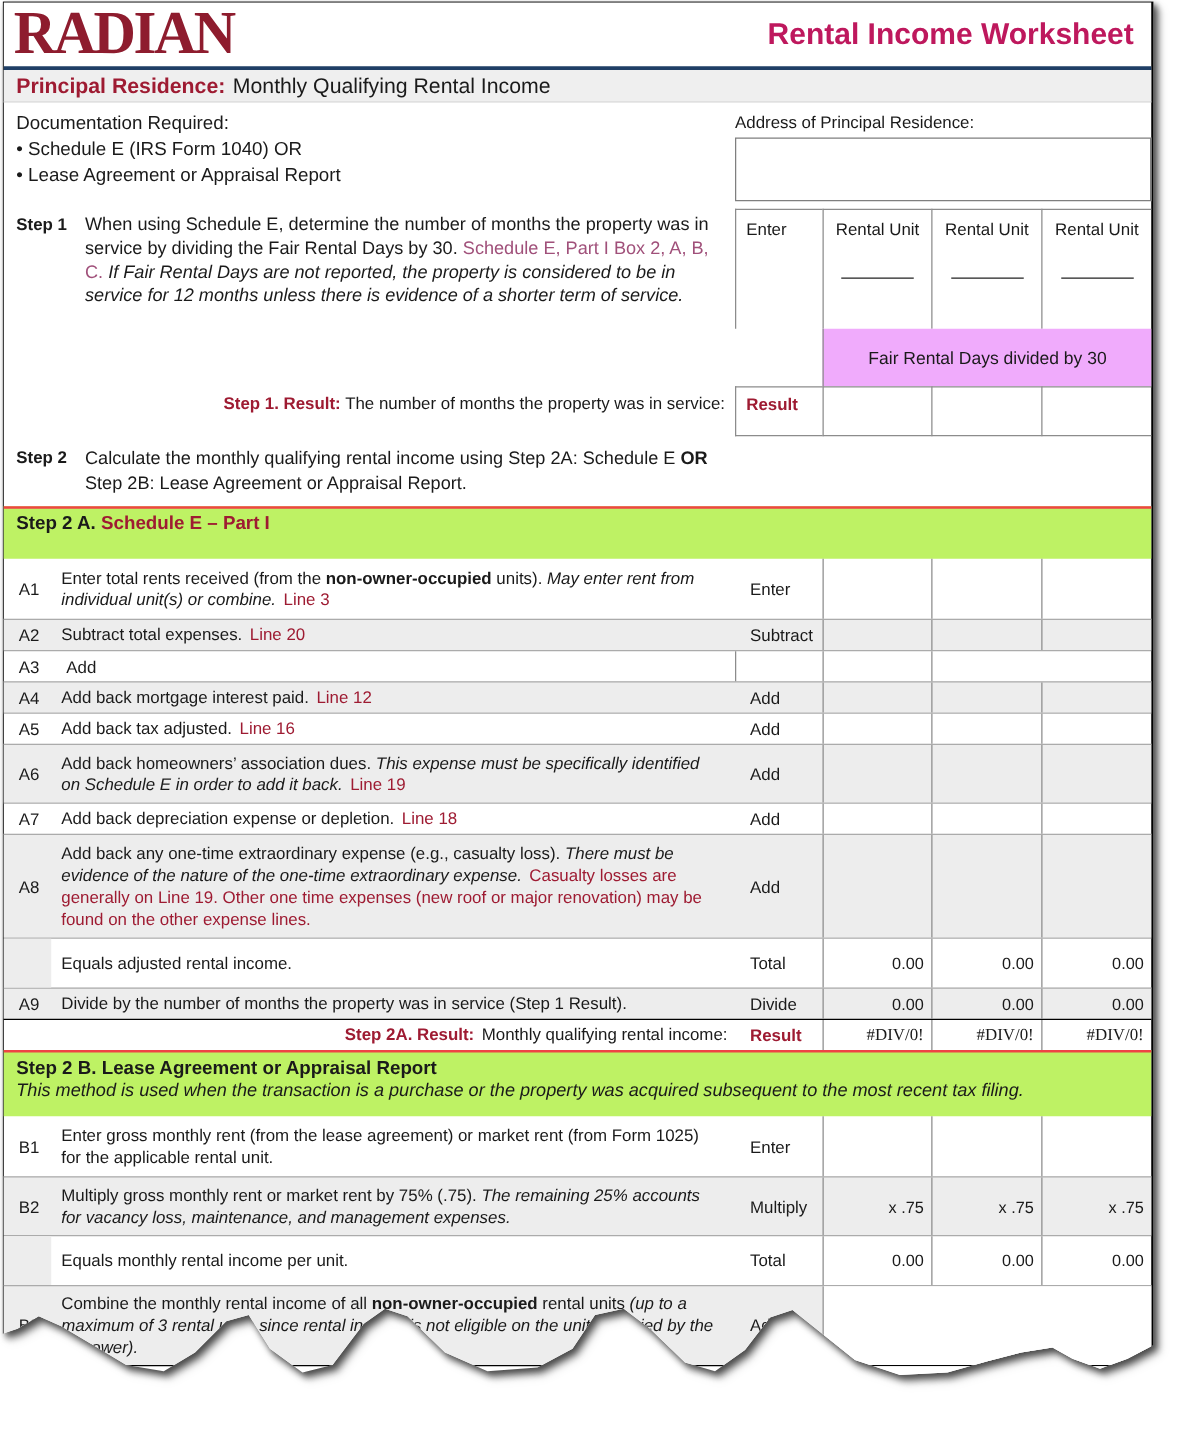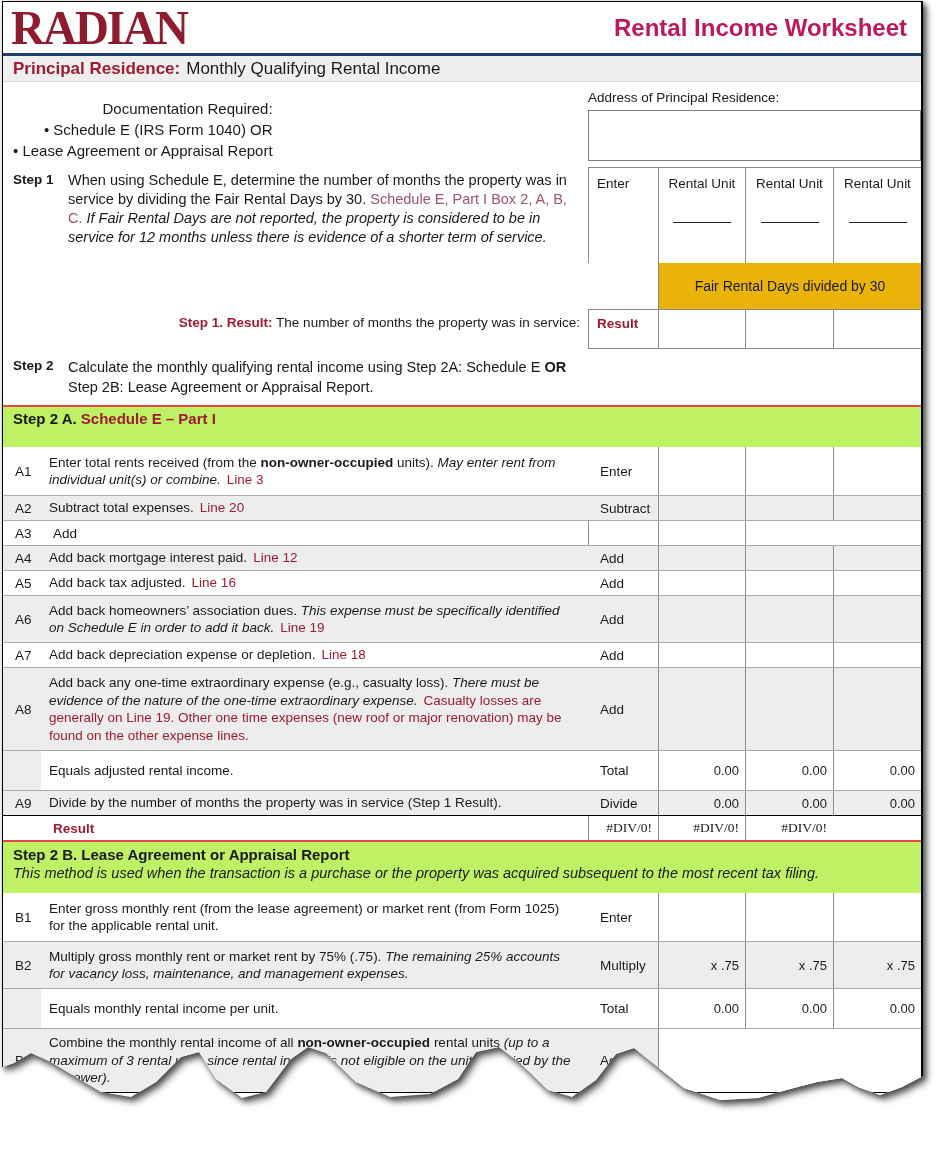--- a/index.html
+++ b/index.html
@@ -22,39 +22,39 @@
   .logo { font-family:"Liberation Serif", serif; font-weight:bold; font-size:47px;
           color:#8E1C2E; letter-spacing:-2px; transform:scaleY(1.04); line-height:1; }
   .title { font-size:24px; font-weight:bold; color:#be185d; padding-right:4px; }
 
   .banner { height:26px; background:#EFEFEF; display:flex; align-items:center;
             padding-left:10px; font-size:17px; border-bottom:1px solid #dcdcdc; }
   .banner .maroon { color:#9E1B32; font-weight:bold; margin-right:6px; }
 
   
   .doc { height:85px; position:relative; font-size:15px; }
-  .doc-left { position:absolute; left:10px; top:16px; line-height:21px;text-align:right; }
+  .doc-left { position:absolute; left:10px; top:6px; line-height:21px; }
   .addr-label { position:absolute; left:585px; top:8px; font-size:13.5px; }
   .addr-box { position:absolute; left:585px; top:28px; width:333px; height:51px;
               border:1px solid #7F7F7F; background:#fff; }
 
   
   .step1 { display:grid; grid-template-columns:585px 70px 87px 88px 88px;
            grid-template-rows:96px 46px 40px; height:182px; }
   .s1-desc { grid-column:1; grid-row:1 / span 2; display:flex; padding:4px 6px 0 10px; }
   .step-label { font-weight:bold; font-size:13.5px; width:55px; flex:none; padding-top:1px; }
   .s1-text { font-size:14.5px; line-height:19px; width:500px; }
   .rose { color:#A0507A; }
   .s1-enter { grid-column:2; grid-row:1; border-top:1px solid #8C8C8C; border-left:1px solid #8C8C8C;
               font-size:13.5px; padding:8px 0 0 8px; }
   .s1-unit { border-top:1px solid #8C8C8C; border-left:1px solid #8C8C8C; font-size:13.5px;
              text-align:center; padding-top:8px; }
   .s1-unit .blank { display:inline-block; width:58px; border-bottom:1px solid #222;
                     height:30px; margin-top:2px; }
-  .s1-note { grid-column:3 / span 3; grid-row:2; background:#eab308; border-left:1px solid #8C8C8C;
+  .s1-note { grid-column:3 / span 3; grid-row:2; background:#f0abfc; border-left:1px solid #8C8C8C;
              display:flex; align-items:center; justify-content:center; font-size:14px; }
   .s1-resline { grid-column:1; grid-row:3; text-align:right; font-size:13.5px;
                 padding:6px 8px 0 0; }
   .s1-resline b.maroon { color:#9E1B32; }
   .s1-result { grid-column:2; grid-row:3; border-top:1px solid #8C8C8C; border-left:1px solid #8C8C8C;
                border-bottom:1px solid #8C8C8C; color:#9E1B32; font-weight:bold; font-size:13.5px;
                padding:6px 0 0 8px; }
   .s1-cell { border-top:1px solid #8C8C8C; border-left:1px solid #8C8C8C;
              border-bottom:1px solid #8C8C8C; }
 
@@ -268,20 +268,25 @@
           <div>Divide by the number of months the property was in service (Step 1 Result).</div>
         </div>
       <div class="cell-op">Divide</div>
       <div class="cell-val">0.00</div>
       <div class="cell-val">0.00</div>
       <div class="cell-val">0.00</div>
     </div>
 
     <div class="row black-top h25">
       <div class="cell-id"></div>
+      <div class="cell-desc right">
+          <div>
+        <span class="res-label">Step 2A. Result:</span><span>Monthly qualifying rental income:</span>
+      </div>
+        </div>
       <div class="cell-op maroon">Result</div>
       <div class="cell-val serif">#DIV/0!</div>
       <div class="cell-val serif">#DIV/0!</div>
       <div class="cell-val serif">#DIV/0!</div>
     </div>
 
     <div class="sec-blue tall h53">
       <div>Step 2 B. Lease Agreement or Appraisal Report</div>
       <div class="sub">This method is used when the transaction is a purchase or the property was acquired subsequent to the most recent tax filing.</div>
     </div>

